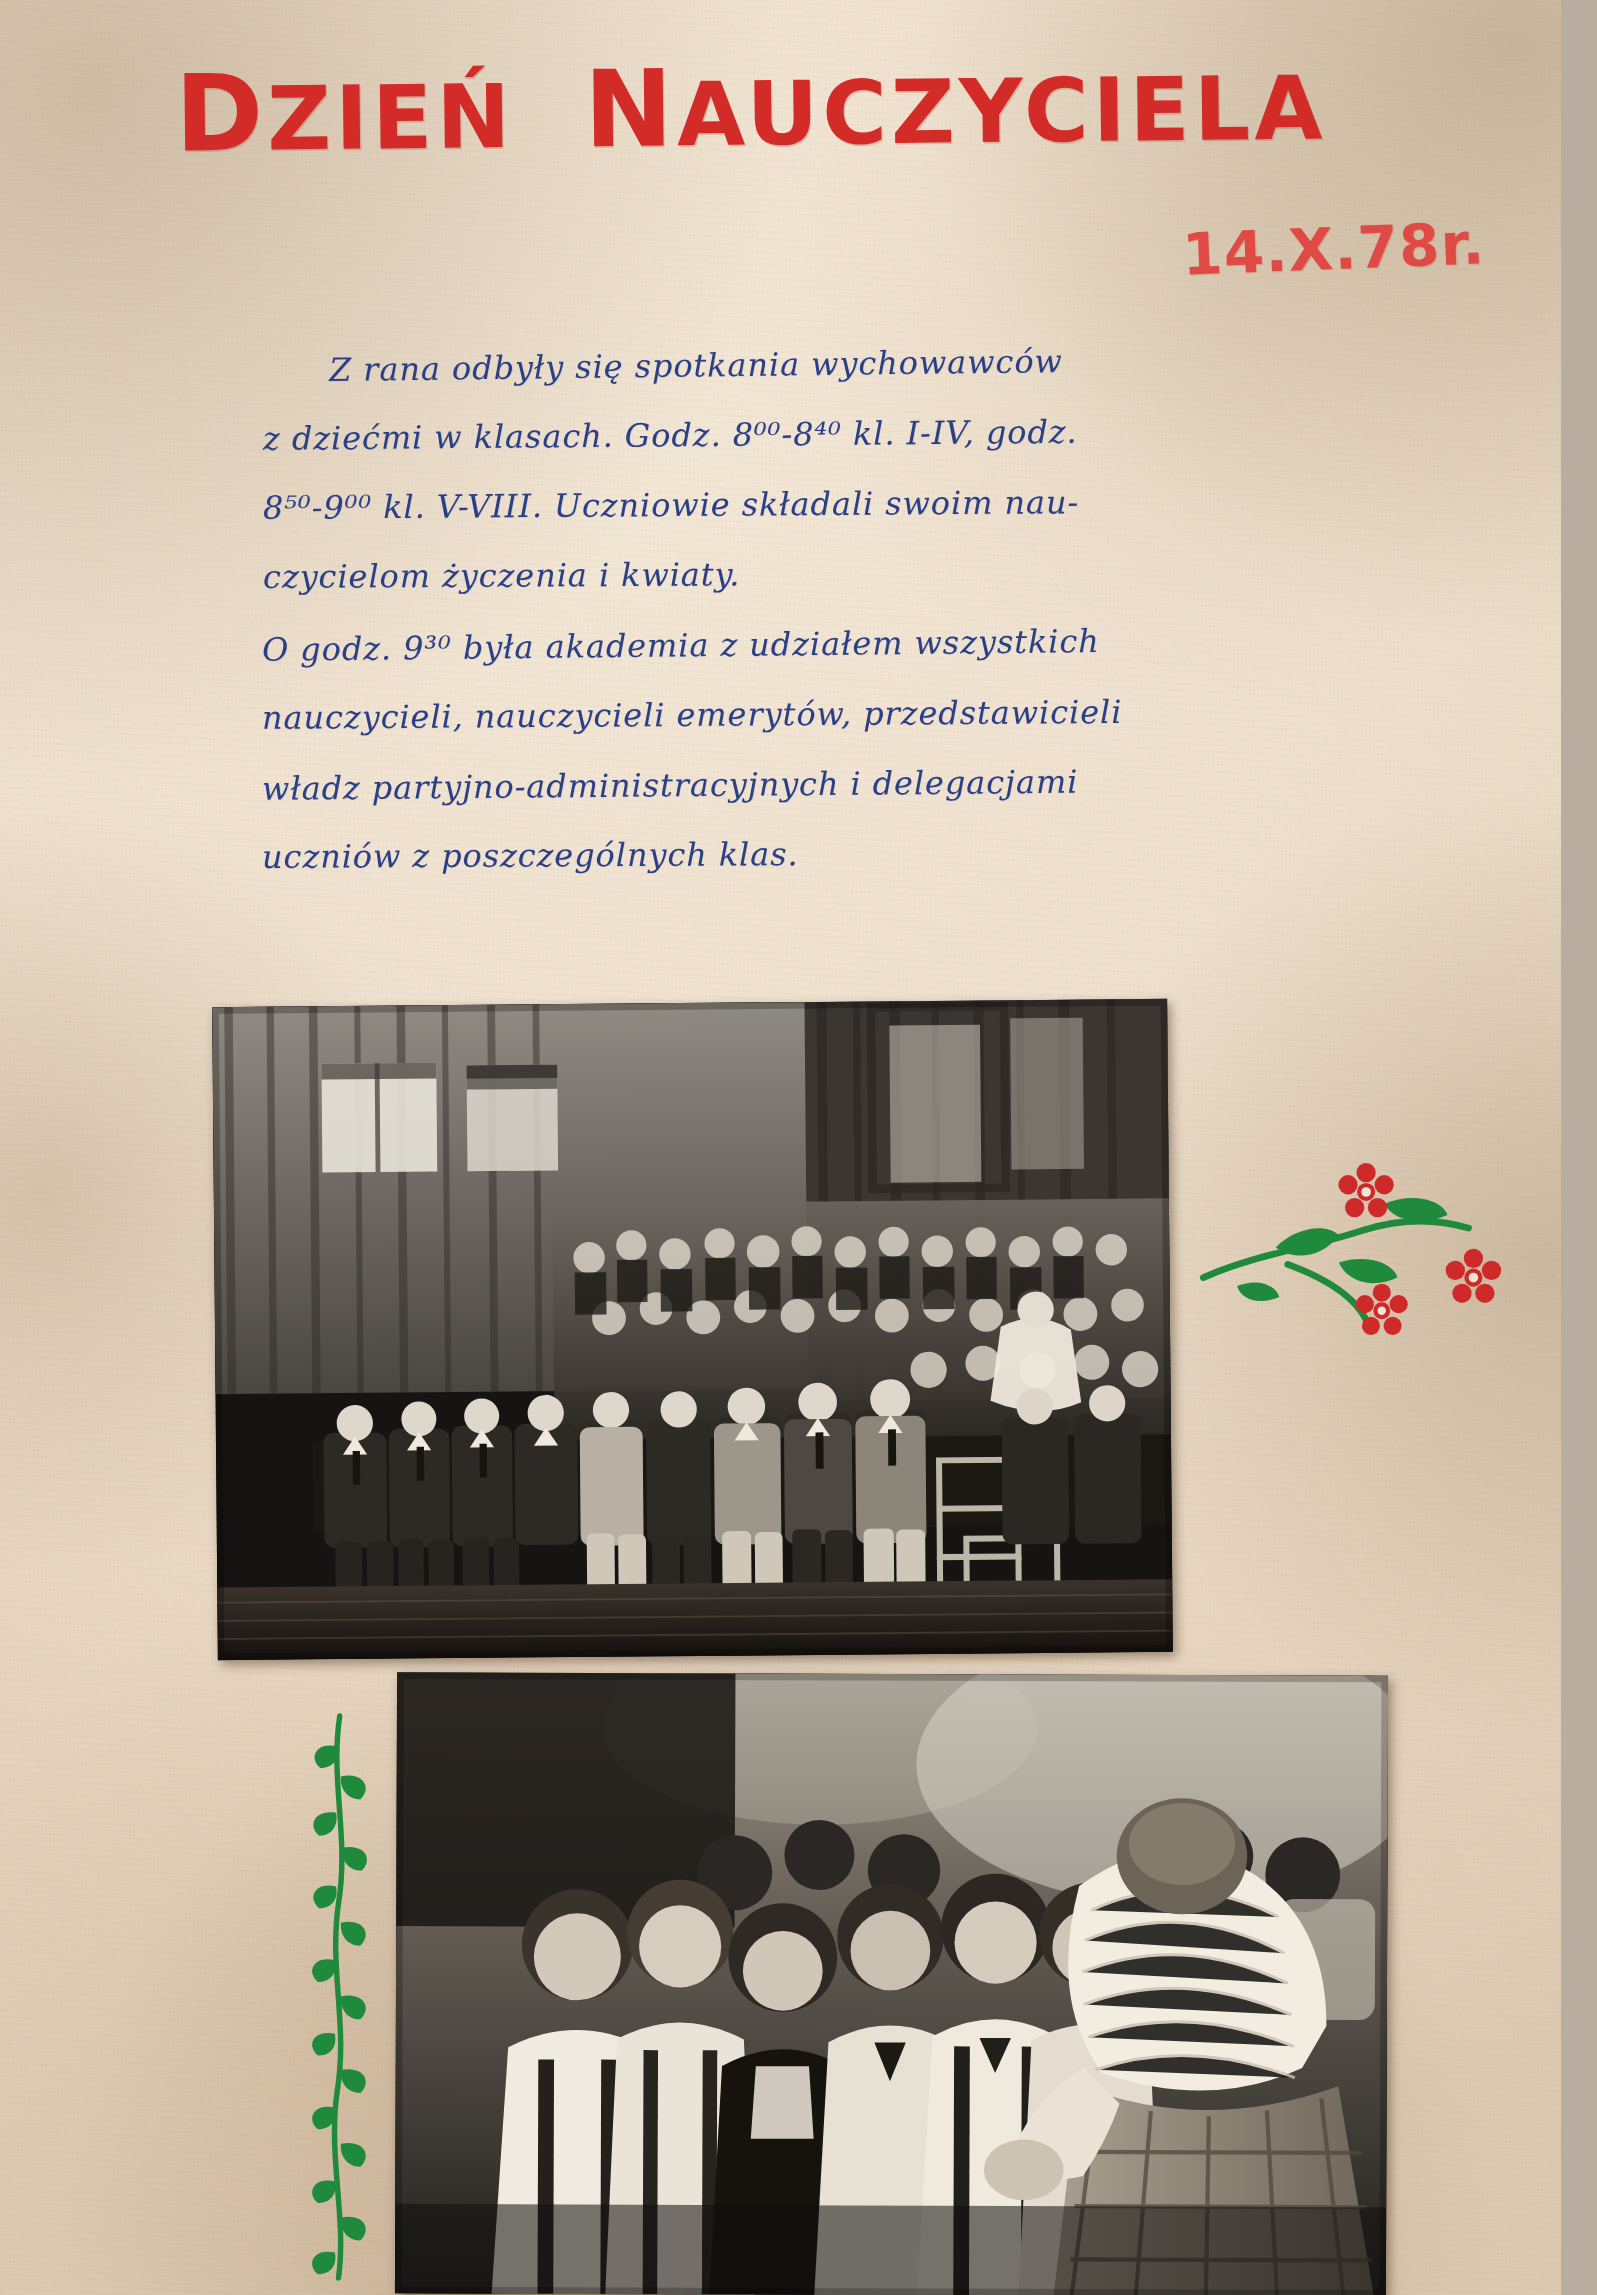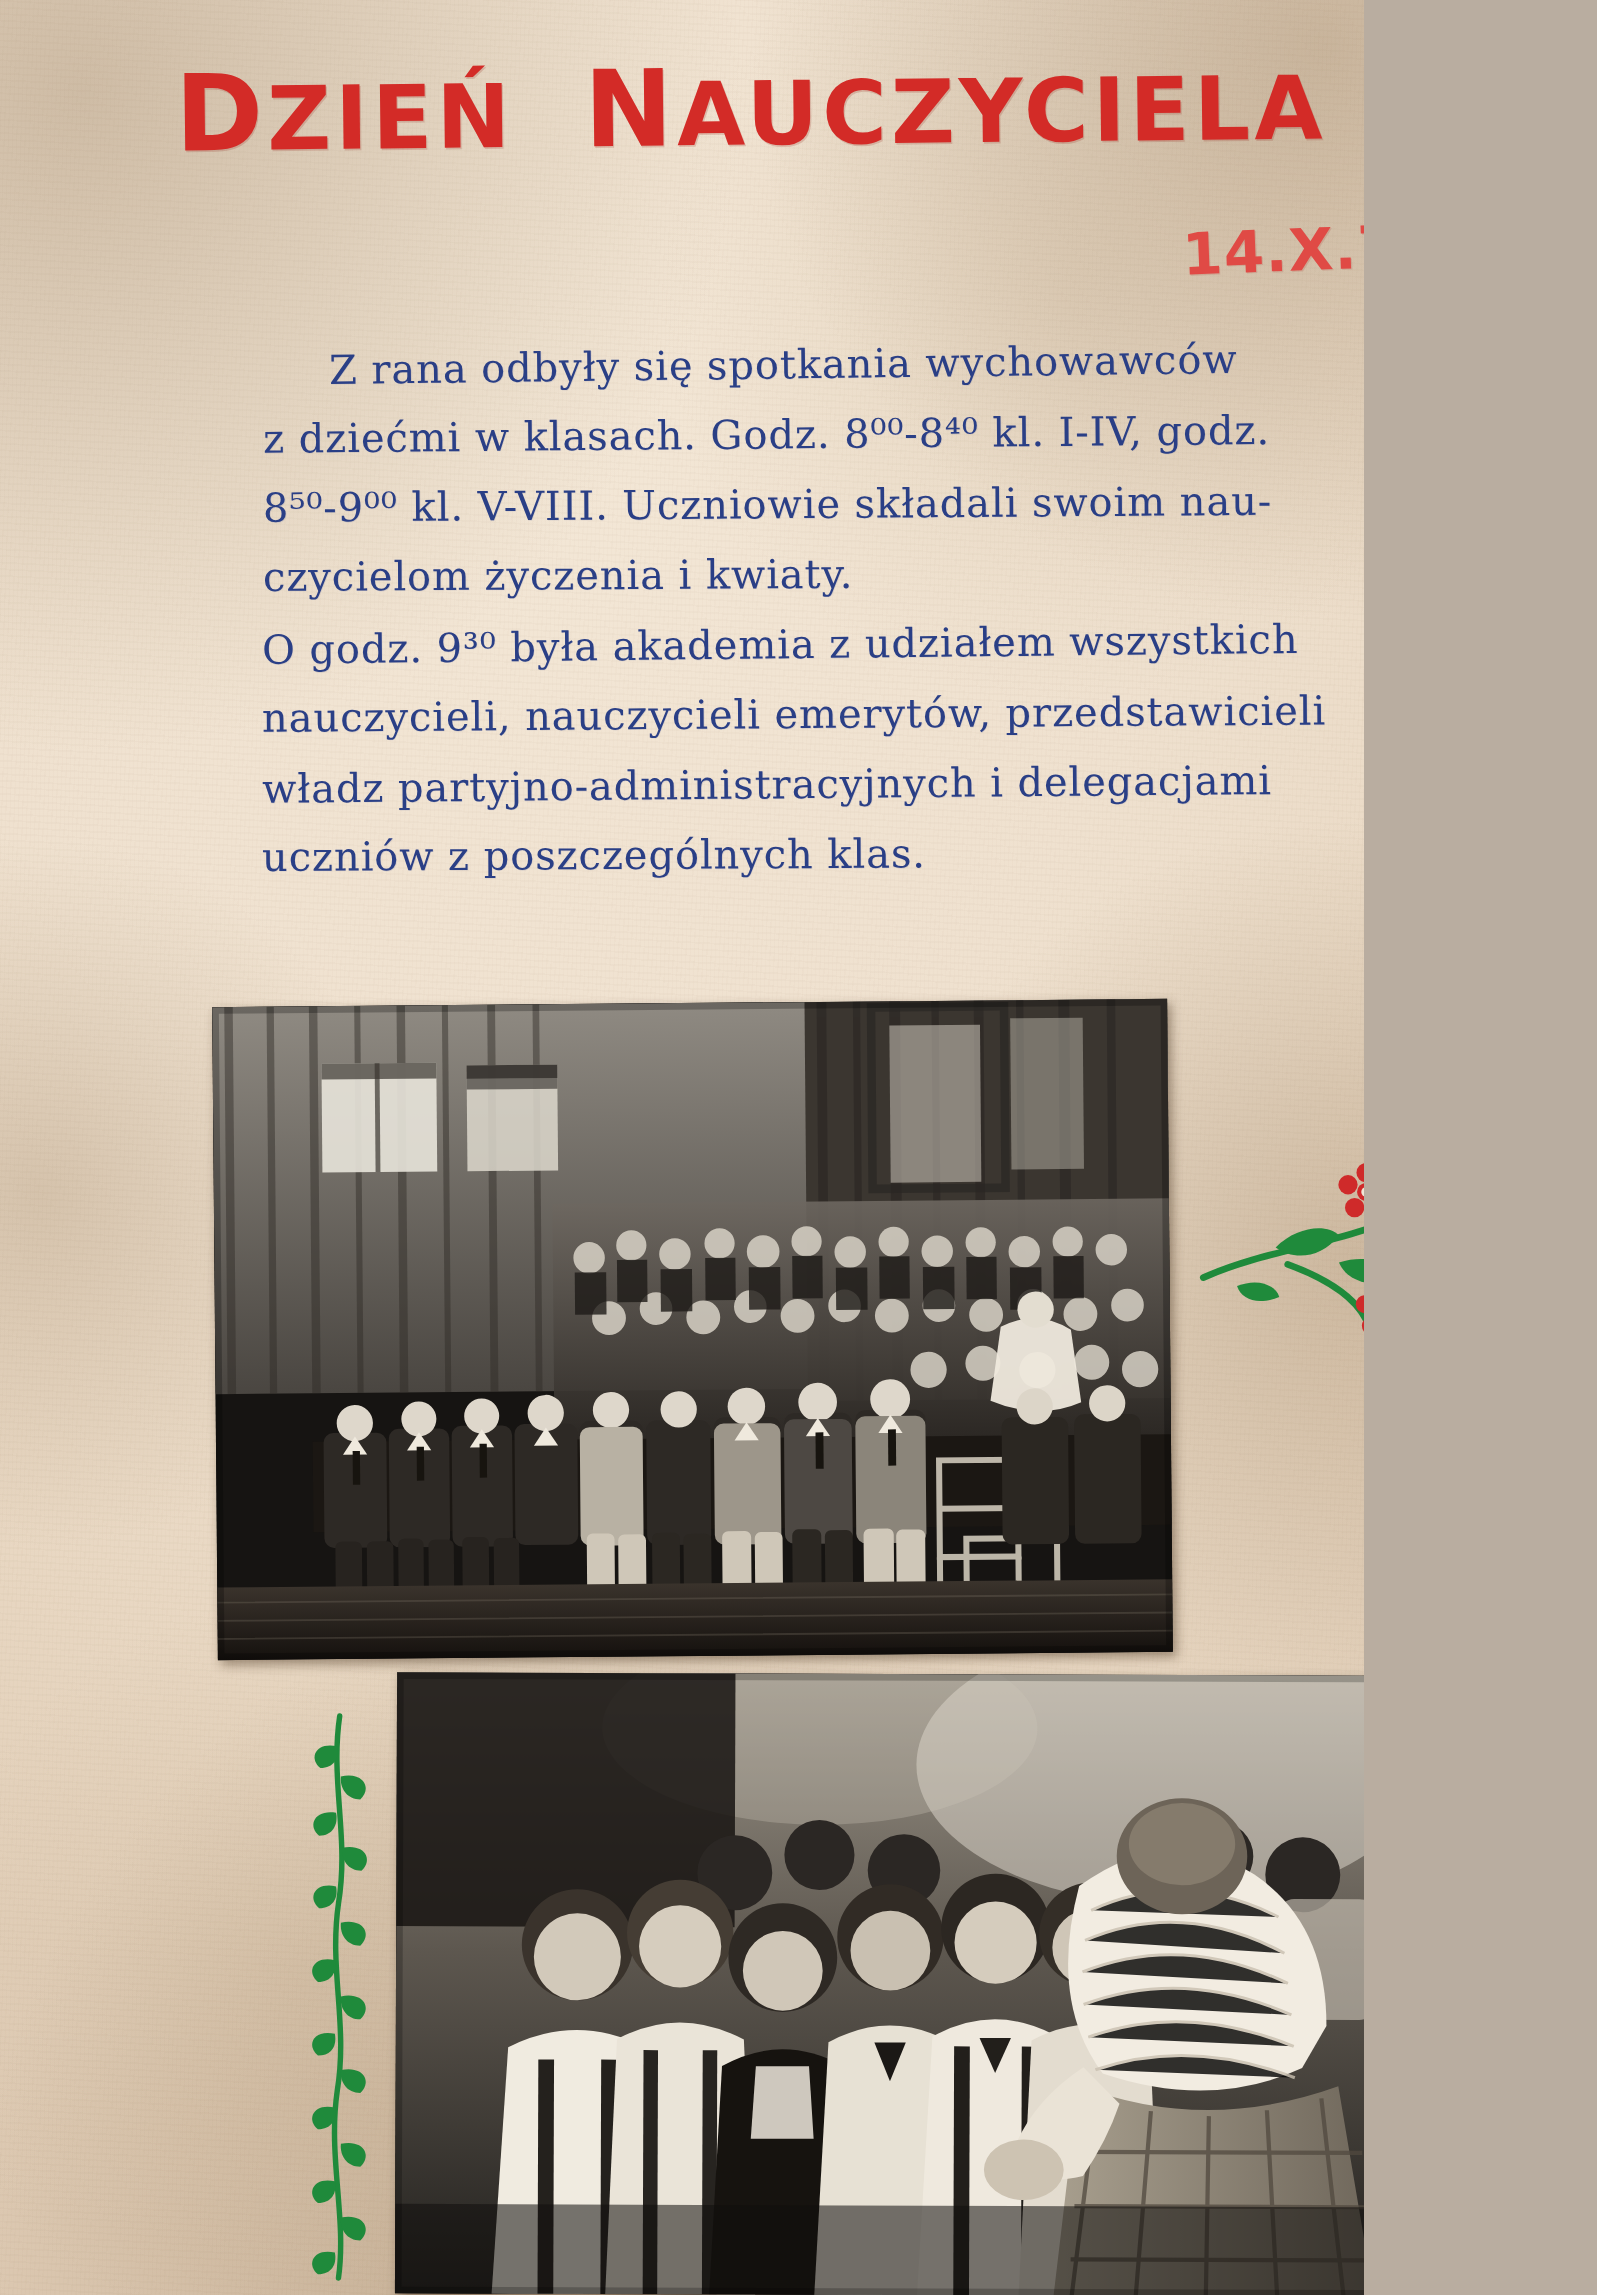--- a/index.html
+++ b/index.html
@@ -8,26 +8,25 @@
     padding: 0;
     background: #b9ada0;
   }
   body {
     font-family: "Liberation Serif", serif;
   }
 
   
   .page {
     position: relative;
-    width: 1348px;
+    width: 1561px;
     height: 2295px;
     overflow: hidden;
     background:
       radial-gradient(ellipse 120% 80% at 40% 20%, #f3e7d6 0%, #efe1cf 38%, #e8d7c2 68%, #ddc9b2 100%);
-    padding-left: 16px;
   }
 
   
   .page::before {
     content: "";
     position: absolute;
     inset: 0;
     pointer-events: none;
     background:
       radial-gradient(circle at 6% 4%, rgba(120,90,55,0.28) 0%, rgba(120,90,55,0) 26%),
@@ -81,21 +80,22 @@
     text-shadow: 1.2px 1.2px 0.6px rgba(170,60,50,0.18);
   }
 
   
   .handwriting {
     left: 275px;
     top: 329px;
     width: 1094px;
     color: #2a3f86;
     font-family: "DejaVu Serif", serif;
-    font-size: 40px;
+    font-style: italic;
+    font-size: 32px;
     line-height: 70px;
     letter-spacing: 0.9px;
     text-shadow: 0.6px 0.6px 0 rgba(40,60,140,0.12);
   }
   .handwriting .ln { display: block; white-space: nowrap; }
   .handwriting .ln:nth-child(1) { padding-left: 54px; transform: rotate(-0.7deg); }
   .handwriting .ln:nth-child(2) { margin-left: -12px; transform: rotate(-0.5deg); }
   .handwriting .ln:nth-child(3) { margin-left: -12px; transform: rotate(-0.4deg); }
   .handwriting .ln:nth-child(4) { margin-left: -12px; transform: rotate(-0.3deg); }
   .handwriting .ln:nth-child(5) { margin-left: -13.3px; transform: rotate(-0.6deg); }

